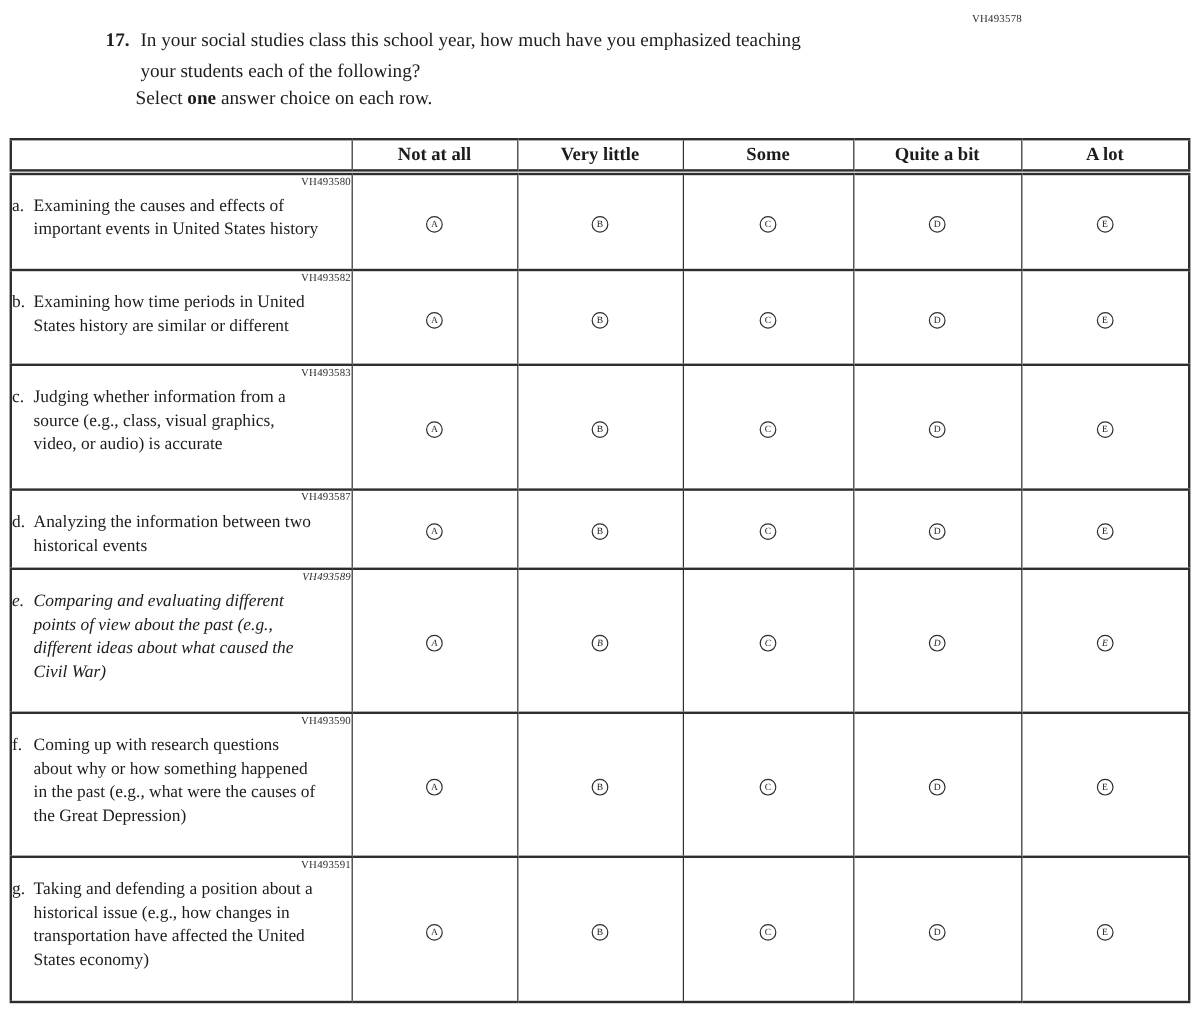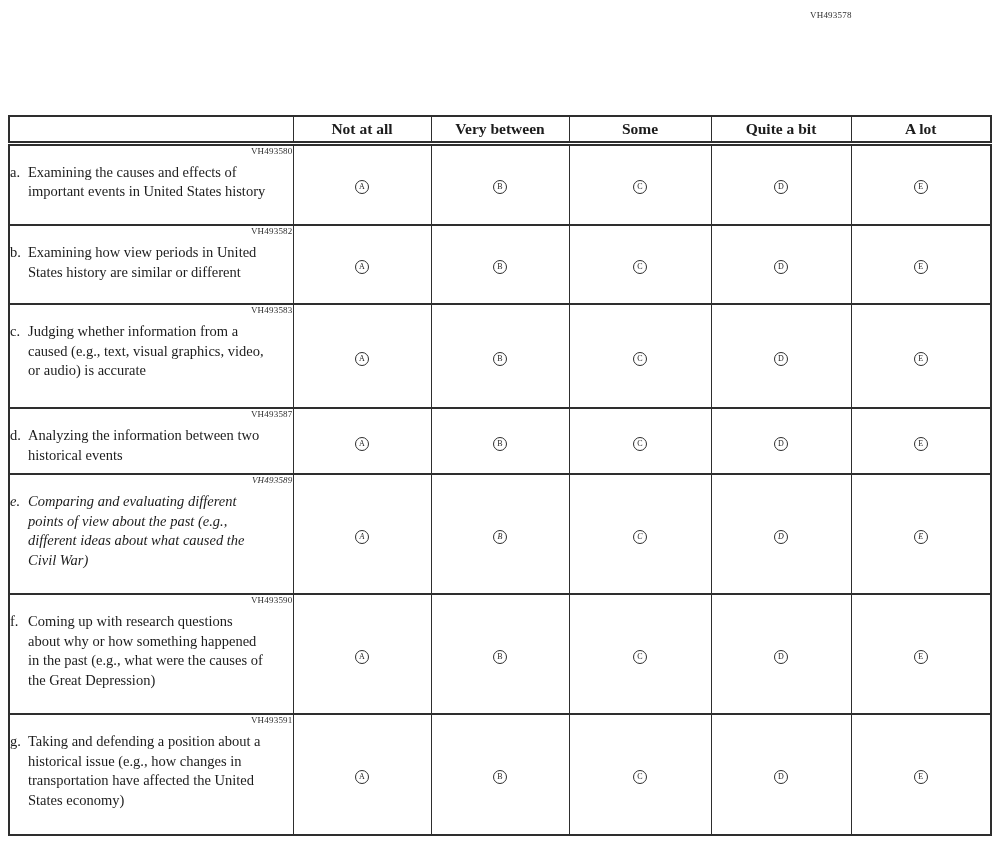--- a/index.html
+++ b/index.html
@@ -133,36 +133,44 @@
     cursor: pointer;
   }
 </style>
 </head>
 <body>
 
 <div class="page">
 
   <div class="top-code">VH493578</div>
 
-
+  <div class="question">
+    <span class="qnum">17.</span>
+    <div class="qtext">
+      <div>In your social studies class this school year, how much have you emphasized teaching</div>
+      <div>your students each of the following?</div>
+    </div>
+  </div>
+
+  <div class="select-note"><span>Select </span><span class="bold">one</span><span> answer choice on each row.</span></div>
 
   <table class="matrix">
     <colgroup>
       <col style="width:284px">
       <col style="width:138px">
       <col style="width:138px">
       <col style="width:142px">
       <col style="width:140px">
       <col style="width:140px">
     </colgroup>
     <thead>
       <tr>
         <th></th>
         <th>Not at all</th>
-        <th>Very between</th>
+        <th>Very little</th>
         <th>Some</th>
         <th>Quite a bit</th>
         <th>A lot</th>
       </tr>
     </thead>
     <tbody>
         <tr>
           <td class="stem-cell">
             <div class="vh-code">VH493580</div>
             <div class="stem">
@@ -174,35 +182,35 @@
           <td class="opt-cell"><span class="opt-circle">B</span></td>
           <td class="opt-cell"><span class="opt-circle">C</span></td>
           <td class="opt-cell"><span class="opt-circle">D</span></td>
           <td class="opt-cell"><span class="opt-circle">E</span></td>
         </tr>
         <tr>
           <td class="stem-cell">
             <div class="vh-code">VH493582</div>
             <div class="stem">
               <span class="stem-letter">b.</span>
-              <span class="stem-text">Examining how view periods in United States history are similar or different</span>
+              <span class="stem-text">Examining how time periods in United States history are similar or different</span>
             </div>
           </td>
           <td class="opt-cell"><span class="opt-circle">A</span></td>
           <td class="opt-cell"><span class="opt-circle">B</span></td>
           <td class="opt-cell"><span class="opt-circle">C</span></td>
           <td class="opt-cell"><span class="opt-circle">D</span></td>
           <td class="opt-cell"><span class="opt-circle">E</span></td>
         </tr>
         <tr>
           <td class="stem-cell">
             <div class="vh-code">VH493583</div>
             <div class="stem">
               <span class="stem-letter">c.</span>
-              <span class="stem-text">Judging whether information from a caused (e.g., text, visual graphics, video, or audio) is accurate</span>
+              <span class="stem-text">Judging whether information from a source (e.g., class, visual graphics, video, or audio) is accurate</span>
             </div>
           </td>
           <td class="opt-cell"><span class="opt-circle">A</span></td>
           <td class="opt-cell"><span class="opt-circle">B</span></td>
           <td class="opt-cell"><span class="opt-circle">C</span></td>
           <td class="opt-cell"><span class="opt-circle">D</span></td>
           <td class="opt-cell"><span class="opt-circle">E</span></td>
         </tr>
         <tr>
           <td class="stem-cell">

